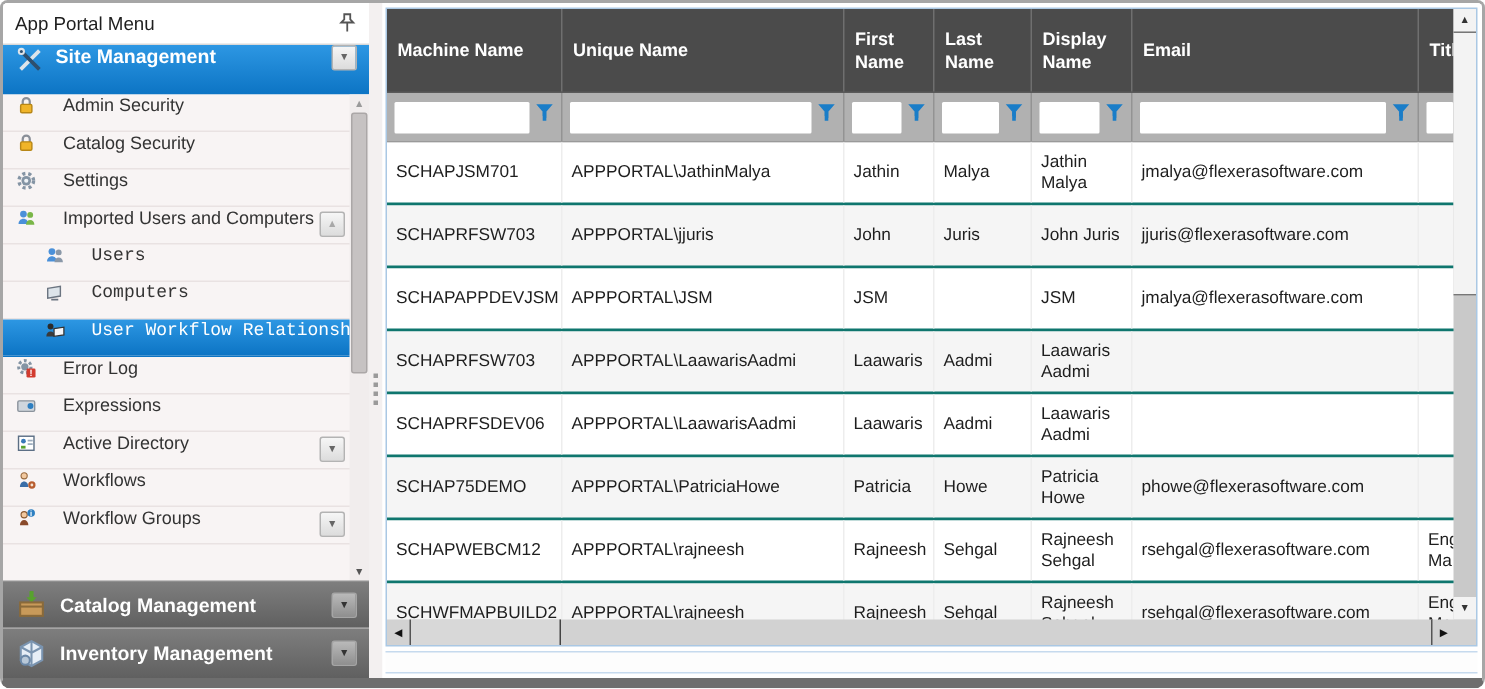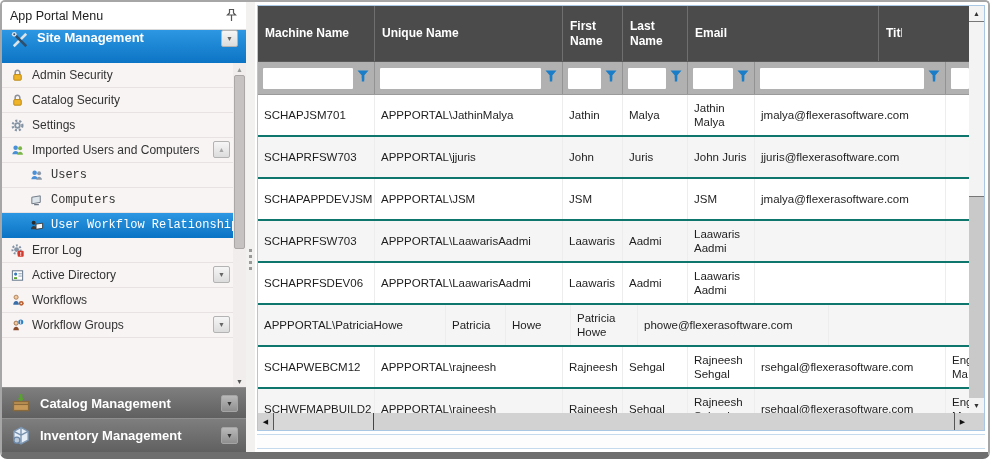--- a/index.html
+++ b/index.html
@@ -10,22 +10,22 @@
   .sidebar{position:absolute;left:0;top:0;width:244px;height:450px;background:#f8f4f4;}
   .sb-header{position:absolute;left:0;top:0;width:244px;height:28px;background:#ffffff;
     border-bottom:1px solid #d9d9d9;display:flex;align-items:center;padding:0 8px;box-sizing:border-box;
     font-size:12.5px;color:#1e1e1e;}
   .sb-header .ttl{flex:1;}
   .sb-site{position:absolute;left:0;top:28px;width:244px;height:33px;
     background:linear-gradient(#2d97e3,#0c74c4);display:flex;align-items:flex-start;gap:7px;
     padding:0 8px;box-sizing:border-box;color:#fff;font-size:13px;font-weight:bold;}
   .sb-site .lbl{flex:1;}
   .sb-menu{position:absolute;left:0;top:61px;width:244px;height:325px;background:#f8f4f4;overflow:hidden;}
-  .sb-item{position:relative;height:24px;border-bottom:1px solid #e9e2e2;display:flex;align-items:center;
-    gap:7px;padding-left:8px;font-size:12px;color:#333;}
+  .sb-item{position:relative;height:24px;border-bottom:1px solid #e9e2e2;display:flex;align-items:flex-start;
+    gap:17px;padding-left:8px;font-size:12px;color:#333;}
   .sb-item.sub{padding-left:27px;font-family:Liberation Mono, monospace;}
   .sb-item.sel{background:linear-gradient(#2d97e3,#0c74c4);color:#fff;border-bottom-color:#0c74c4;}
   .sb-item .lbl{white-space:nowrap;}
   .tgl{width:17px;height:17px;box-sizing:border-box;border:1px solid #b3b3b3;border-radius:2px;
     background:linear-gradient(#f6f6f6,#dcdcdc);display:flex;align-items:center;justify-content:center;
     font-size:7px;color:#666;flex:0 0 auto;}
   .tgl.abs{position:absolute;right:16px;top:3px;}
   .tgl.lite{color:#a8a8a8;}
   .tgl.dark{background:linear-gradient(#b9b9b9,#8f8f8f);border-color:#a5a5a5;color:#333;}
   .sb-band{position:absolute;left:0;width:244px;background:linear-gradient(#7e7e7e,#606060);
@@ -199,20 +199,29 @@
               <circle cx="7" cy="7" r="4.4" fill="none" stroke="#8494a4" stroke-width="2.2" stroke-dasharray="2 1.9"></circle>
               <circle cx="7" cy="7" r="2.6" fill="#8494a4"></circle>
               <rect x="8.2" y="8.2" width="6.4" height="6.4" rx="1" fill="#d23b2f"></rect>
               <text x="11.4" y="13.4" font-size="6.5" fill="#fff" text-anchor="middle" font-family="Liberation Sans, sans-serif" font-weight="bold">!</text>
             </svg>
         </span>
         <span class="lbl">Error Log</span>
       </div>
 
 
+      <div class="sb-item">
+        <span class="icn">
+          <svg width="15" height="15" viewBox="0 0 16 16">
+              <rect x="2" y="4.5" width="12" height="7.5" rx="1" fill="#cfd6dd" stroke="#8b939c"></rect>
+              <circle cx="11" cy="8.2" r="2.1" fill="#2e7fc1"></circle>
+            </svg>
+        </span>
+        <span class="lbl">Expressions</span>
+      </div>
 
       <div class="sb-item">
         <span class="icn">
           <svg width="15" height="15" viewBox="0 0 16 16">
               <rect x="2.5" y="3" width="11" height="10" fill="#fff" stroke="#5b6e84"></rect>
               <circle cx="6" cy="6.5" r="1.7" fill="#3a79b8"></circle>
               <rect x="9" y="5.5" width="3.6" height="1.2" fill="#9aaabb"></rect>
               <rect x="9" y="8" width="3.6" height="1.2" fill="#9aaabb"></rect>
               <rect x="4.3" y="9.8" width="3.2" height="2" fill="#58a22e"></rect>
             </svg>
@@ -298,20 +307,21 @@
   </div>
 
   <div class="main">
     <div class="grid">
 
       <div class="hdr">
         <div class="c w0">Machine Name</div>
         <div class="c w1">Unique Name</div>
         <div class="c w2">First Name</div>
         <div class="c w3">Last Name</div>
+        <div class="c w4">Display Name</div>
         <div class="c w5">Email</div>
         <div class="c w6">Title</div>
       </div>
 
       <div class="flt">
         <div class="c w0">
           <input value="" style="">
           <span class="fun"><svg width="12" height="13" viewBox="0 0 12 13">
                 <path d="M0.5 0.5h11L7.2 5.5v4.2L4.8 8.3V5.5z" fill="#1a7dc8"></path>
                 <rect x="4.8" y="5.5" width="2.4" height="6" fill="#1a7dc8"></rect>
@@ -397,20 +407,21 @@
         <div class="r">
           <div class="c w0">SCHAPRFSDEV06</div>
           <div class="c w1">APPPORTAL\LaawarisAadmi</div>
           <div class="c w2">Laawaris</div>
           <div class="c w3">Aadmi</div>
           <div class="c w4">Laawaris Aadmi</div>
           <div class="c w5"></div>
           <div class="c w6"></div>
         </div>
         <div class="r alt">
+          <div class="c w0">SCHAP75DEMO</div>
           <div class="c w1">APPPORTAL\PatriciaHowe</div>
           <div class="c w2">Patricia</div>
           <div class="c w3">Howe</div>
           <div class="c w4">Patricia Howe</div>
           <div class="c w5">phowe@flexerasoftware.com</div>
           <div class="c w6"></div>
         </div>
         <div class="r">
           <div class="c w0">SCHAPWEBCM12</div>
           <div class="c w1">APPPORTAL\rajneesh</div>

